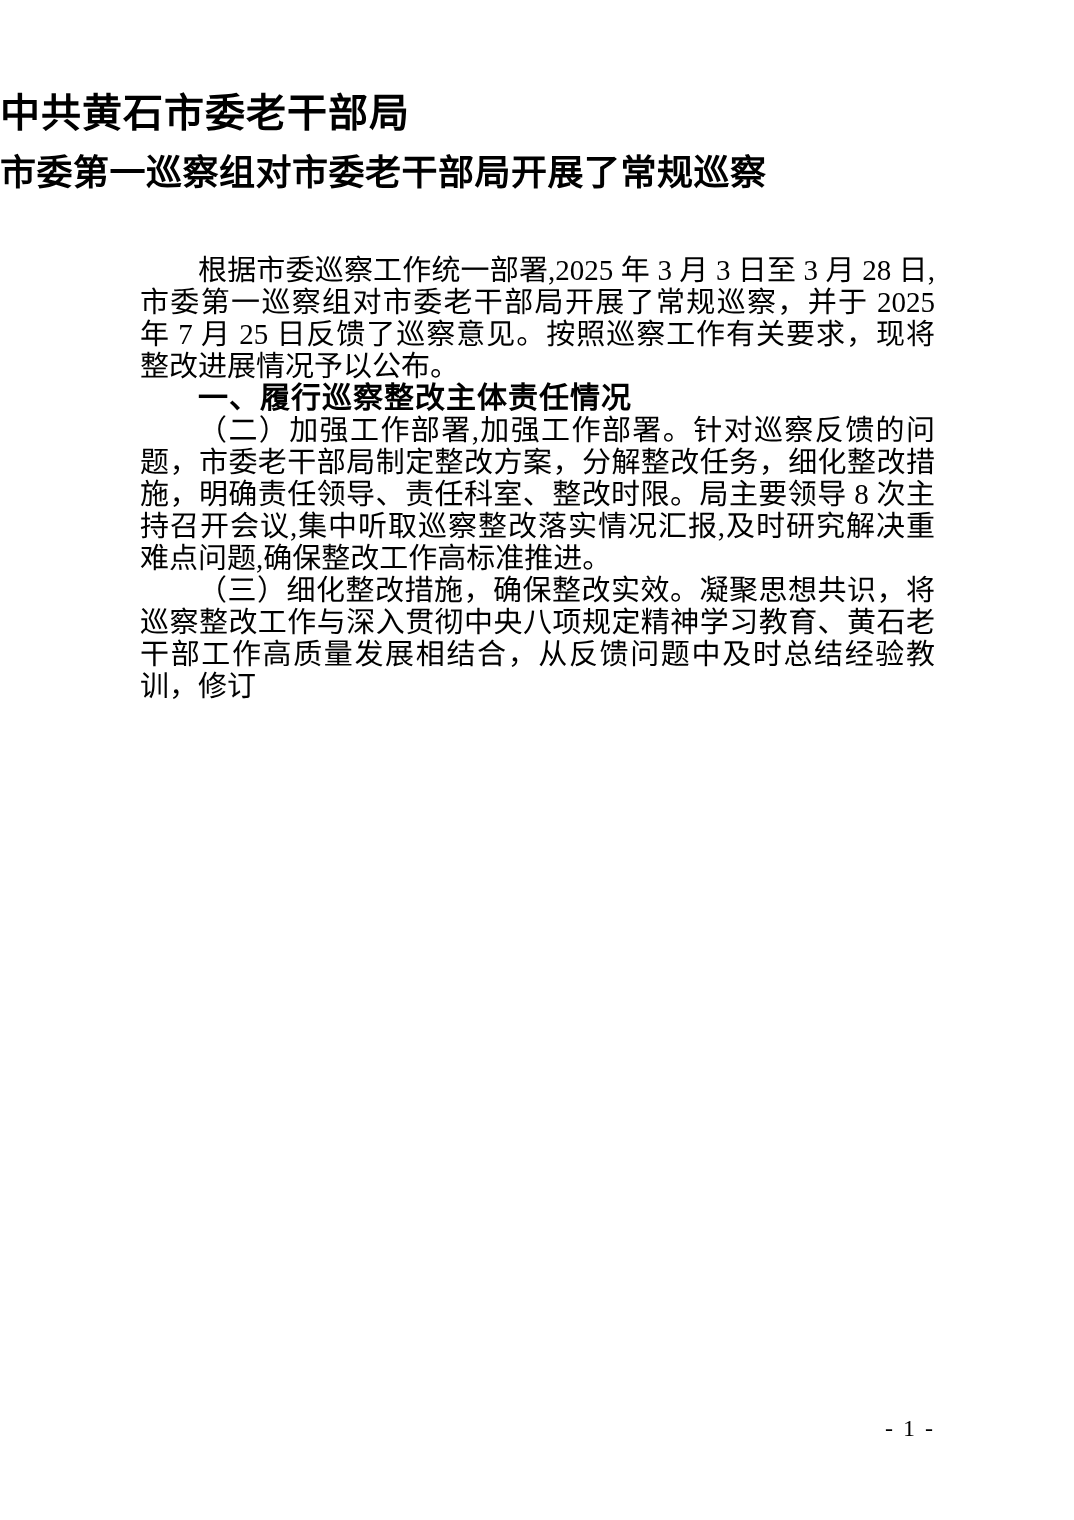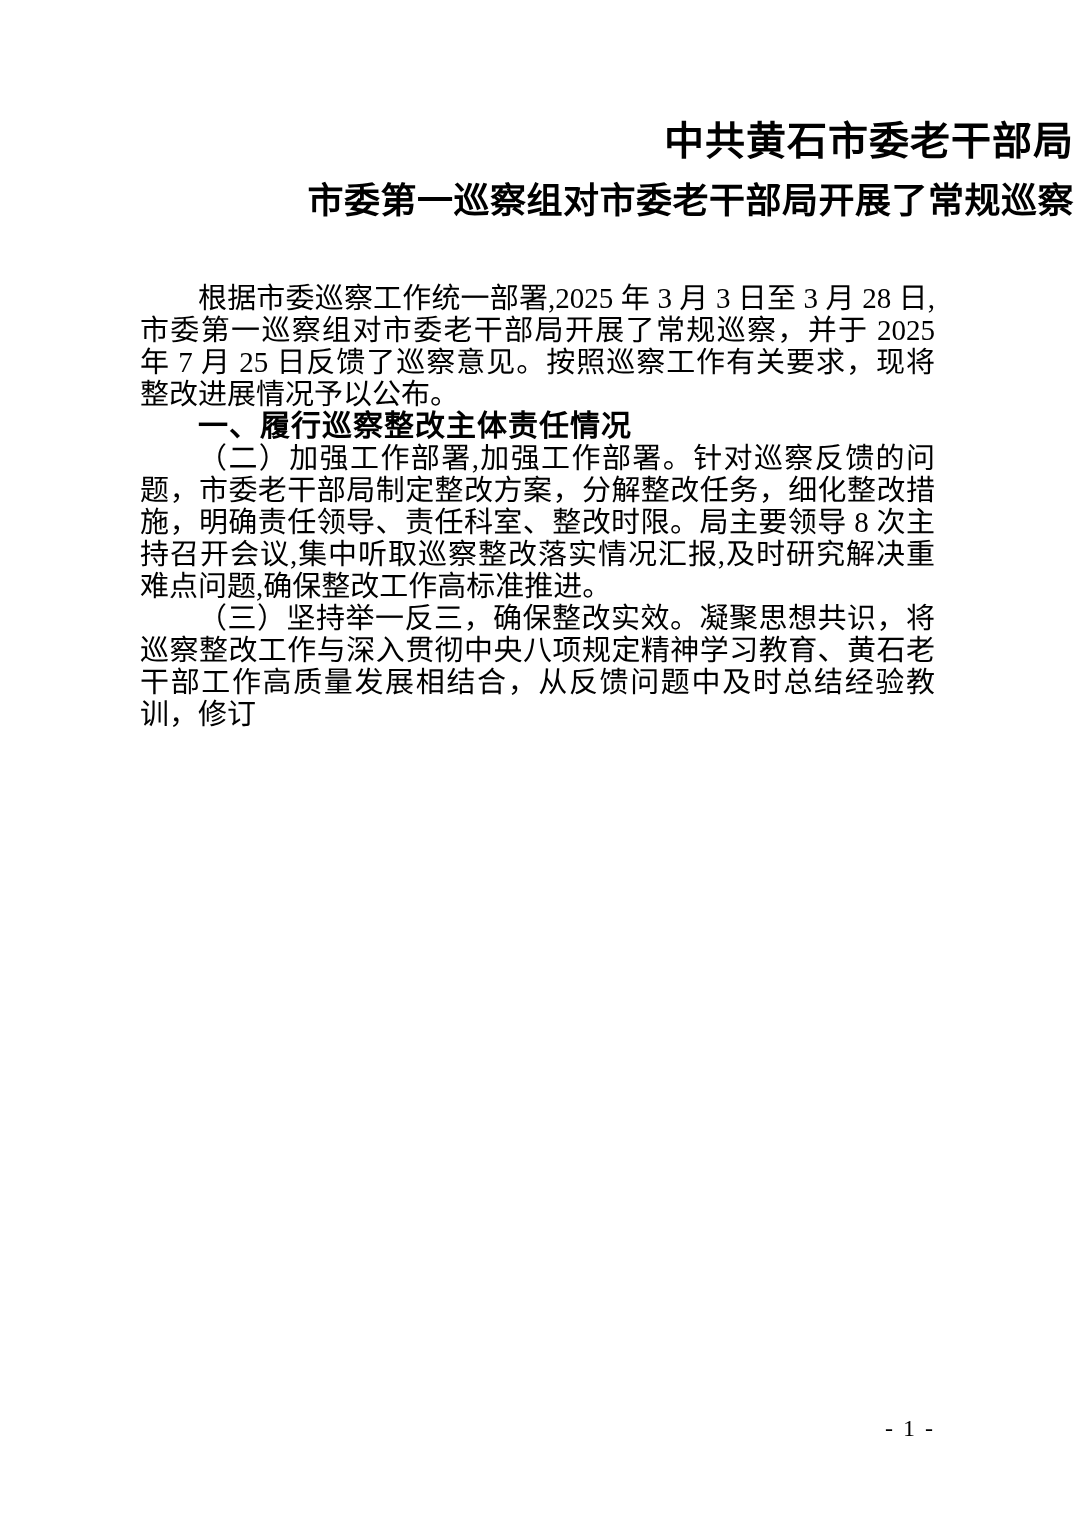--- a/index.html
+++ b/index.html
@@ -11,22 +11,22 @@
     position: relative;
     width: 1074px;
     height: 1520px;
     background: #ffffff;
     color: #000000;
     font-family: "Liberation Serif", "DejaVu Serif", serif;
     overflow: hidden;
     box-sizing: border-box;
   }
   .title-block {
-    margin-top: 112px;
-    text-align: right;
+    margin-top: 84px;
+    text-align: left;
   }
   .title-line1 {
     font-size: 40px;
     line-height: 60px;
     font-weight: bold;
     margin: 0;
     letter-spacing: 1px;
   }
   .title-line2 {
     font-size: 36px;
@@ -79,19 +79,19 @@
 
   <main class="body-block">
 
     <p>根据市委巡察工作统一部署,2025 年 3 月 3 日至 3 月 28 日,市委第一巡察组对市委老干部局开展了常规巡察，并于 2025 年 7 月 25 日反馈了巡察意见。按照巡察工作有关要求，现将整改进展情况予以公布。</p>
 
     <p class="section-heading">一、履行巡察整改主体责任情况</p>
 
 
     <p><span class="item-lead">（二）加强工作部署,加强工作部署。</span><span>针对巡察反馈的问题，市委老干部局制定整改方案，分解整改任务，细化整改措施，明确责任领导、责任科室、整改时限。局主要领导 8 次主持召开会议,集中听取巡察整改落实情况汇报,及时研究解决重难点问题,确保整改工作高标准推进。</span></p>
 
-    <p><span class="item-lead">（三）坚持举一反三，确保整改实效。</span><span>凝聚思想共识，将巡察整改工作与深入贯彻中央八项规定精神学习教育、黄石老干部工作高质量发展相结合，从反馈问题中及时总结经验教训，修订</span></p>
+    <p><span class="item-lead">（三）细化整改措施，确保整改实效。</span><span>凝聚思想共识，将巡察整改工作与深入贯彻中央八项规定精神学习教育、黄石老干部工作高质量发展相结合，从反馈问题中及时总结经验教训，修订</span></p>
 
   </main>
 
   <div class="page-number">- 1 -</div>
 
 </div>
 
 </body></html>

